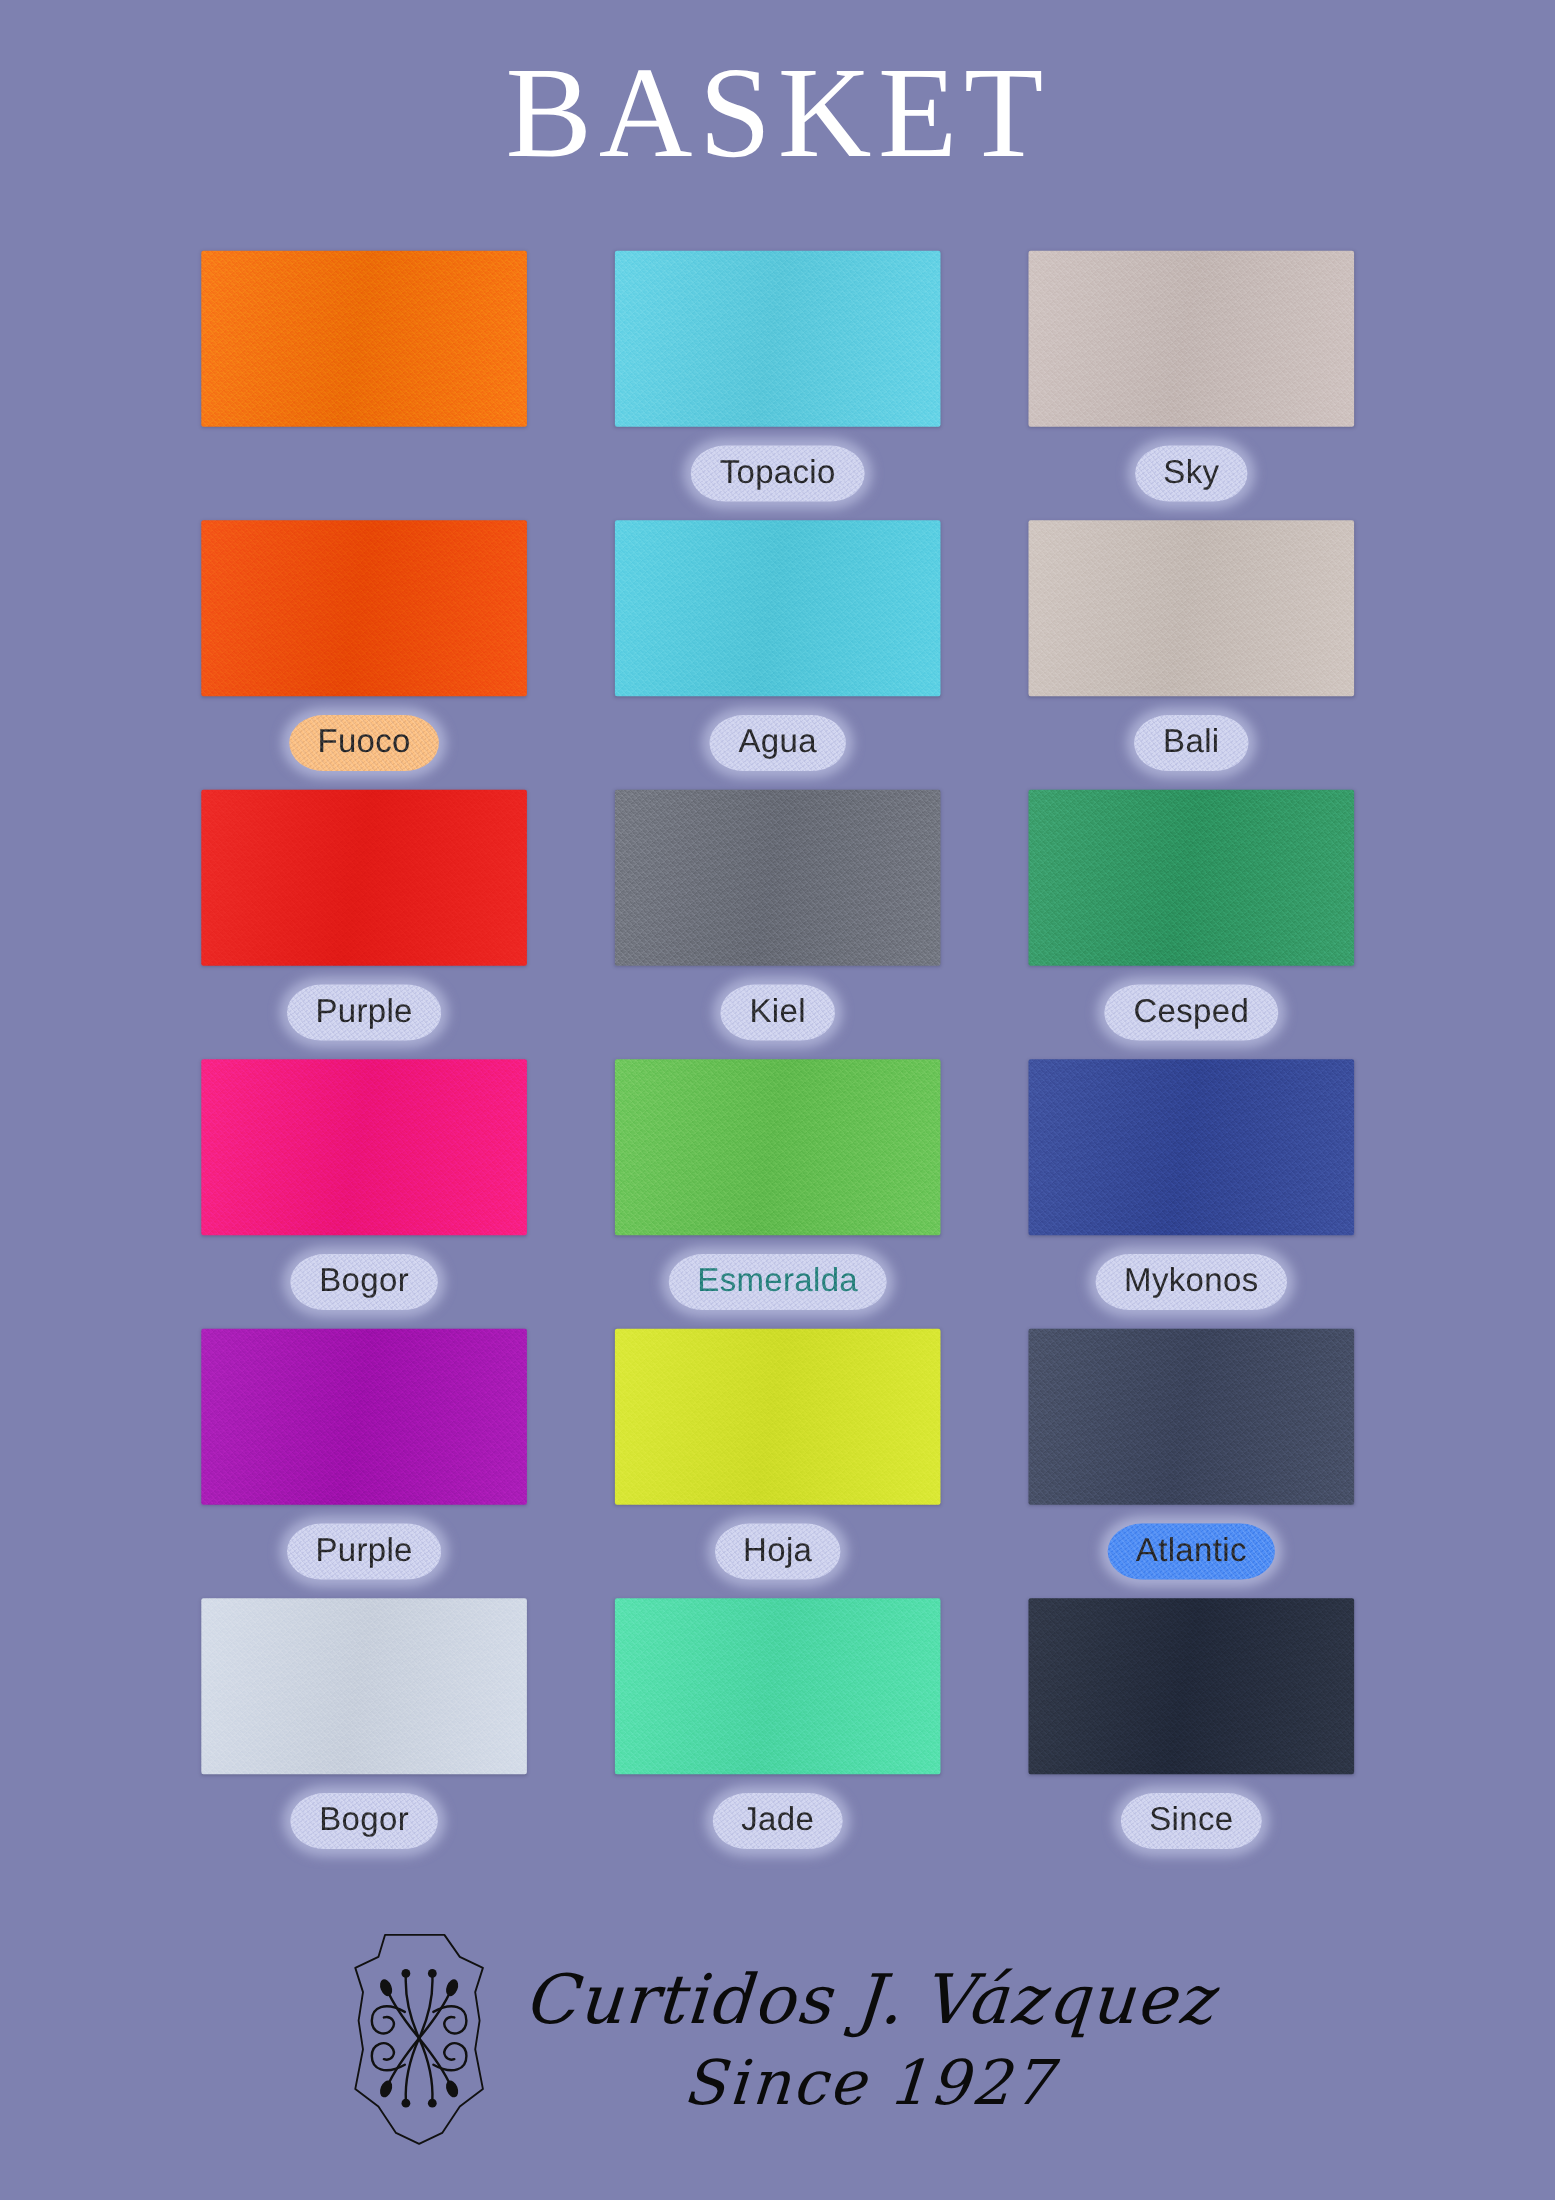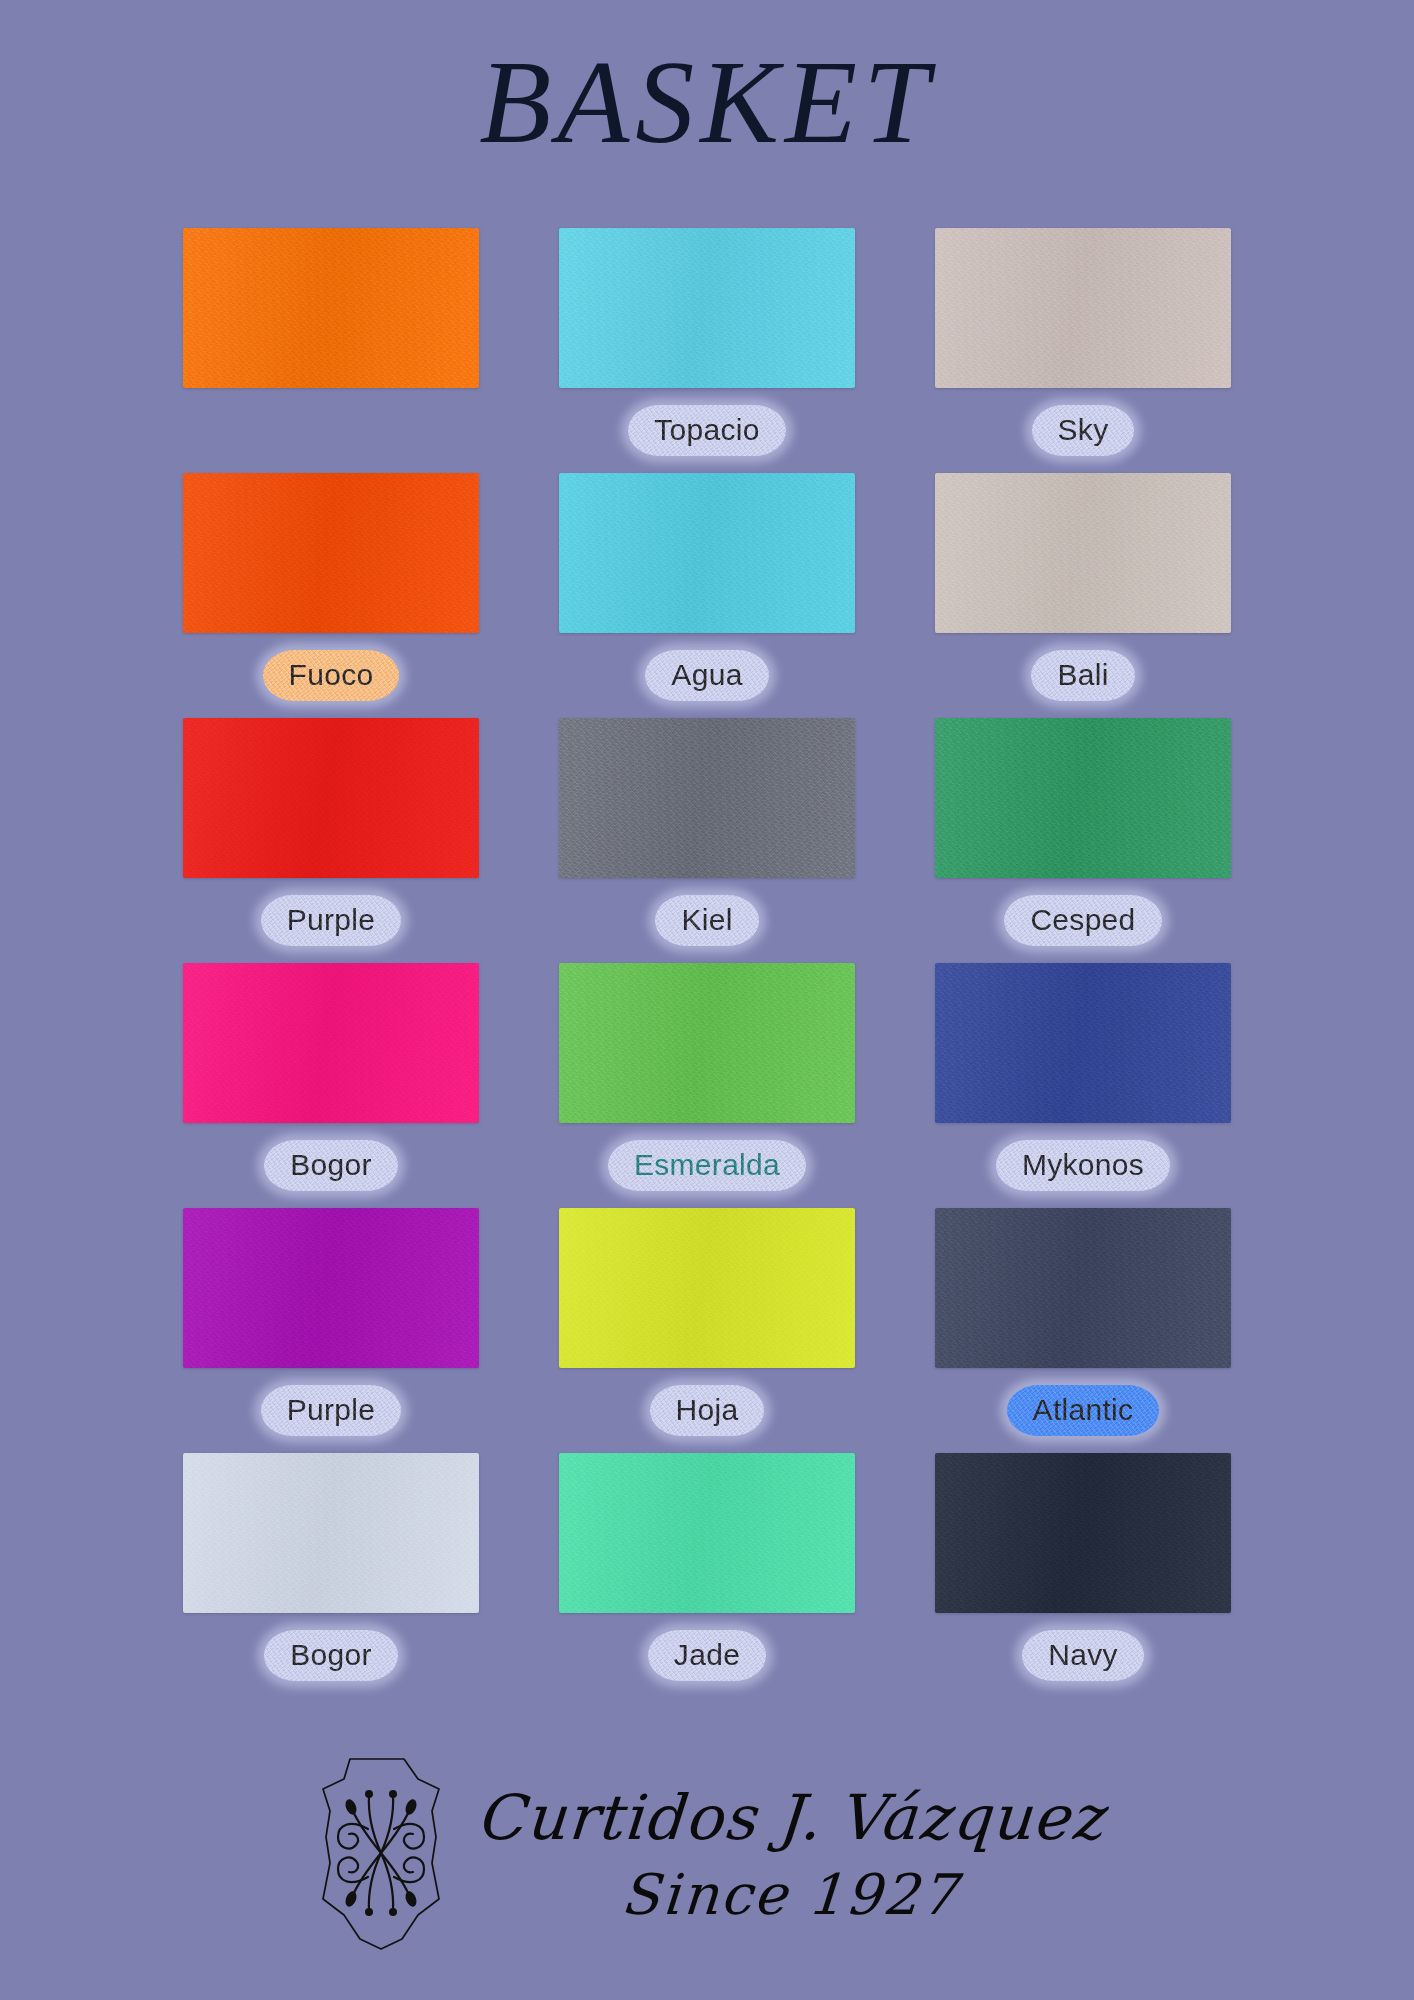--- a/index.html
+++ b/index.html
@@ -14,25 +14,24 @@
   .title-wrap{
     width:100%;
     text-align:center;
     padding-top:44px;
     box-sizing:border-box;
   }
   .title{
     font-family:"Liberation Serif", serif;
     font-size:118px;
     letter-spacing:6px;
-    color:#0f172a;
+    color:#ffffff;
     line-height:1;
     font-weight:400;
     display:inline-block;
-    font-style:italic;
   }
 
   
   .grid{
     position:absolute;
     left:181px;
     top:228px;
     width:1060px;
   }
   .row{
@@ -270,21 +269,21 @@
     </div>
     <div class="cell">
       <div class="swatch" style="background-color: rgb(78, 224, 171);"></div>
       <div class="label-row">
         <span class="label" style="background-color: rgb(204, 208, 238); color: rgb(16, 16, 16);">Jade</span>
       </div>
     </div>
     <div class="cell">
       <div class="swatch" style="background-color: rgb(35, 43, 61);"></div>
       <div class="label-row">
-        <span class="label" style="background-color: rgb(204, 208, 238); color: rgb(16, 16, 16);">Navy</span>
+        <span class="label" style="background-color: rgb(204, 208, 238); color: rgb(16, 16, 16);">Since</span>
       </div>
     </div>
   </div>
 
 </div>
 
 <div class="footer">
 
   <svg class="logo-mark" viewBox="0 0 150 205">
 

